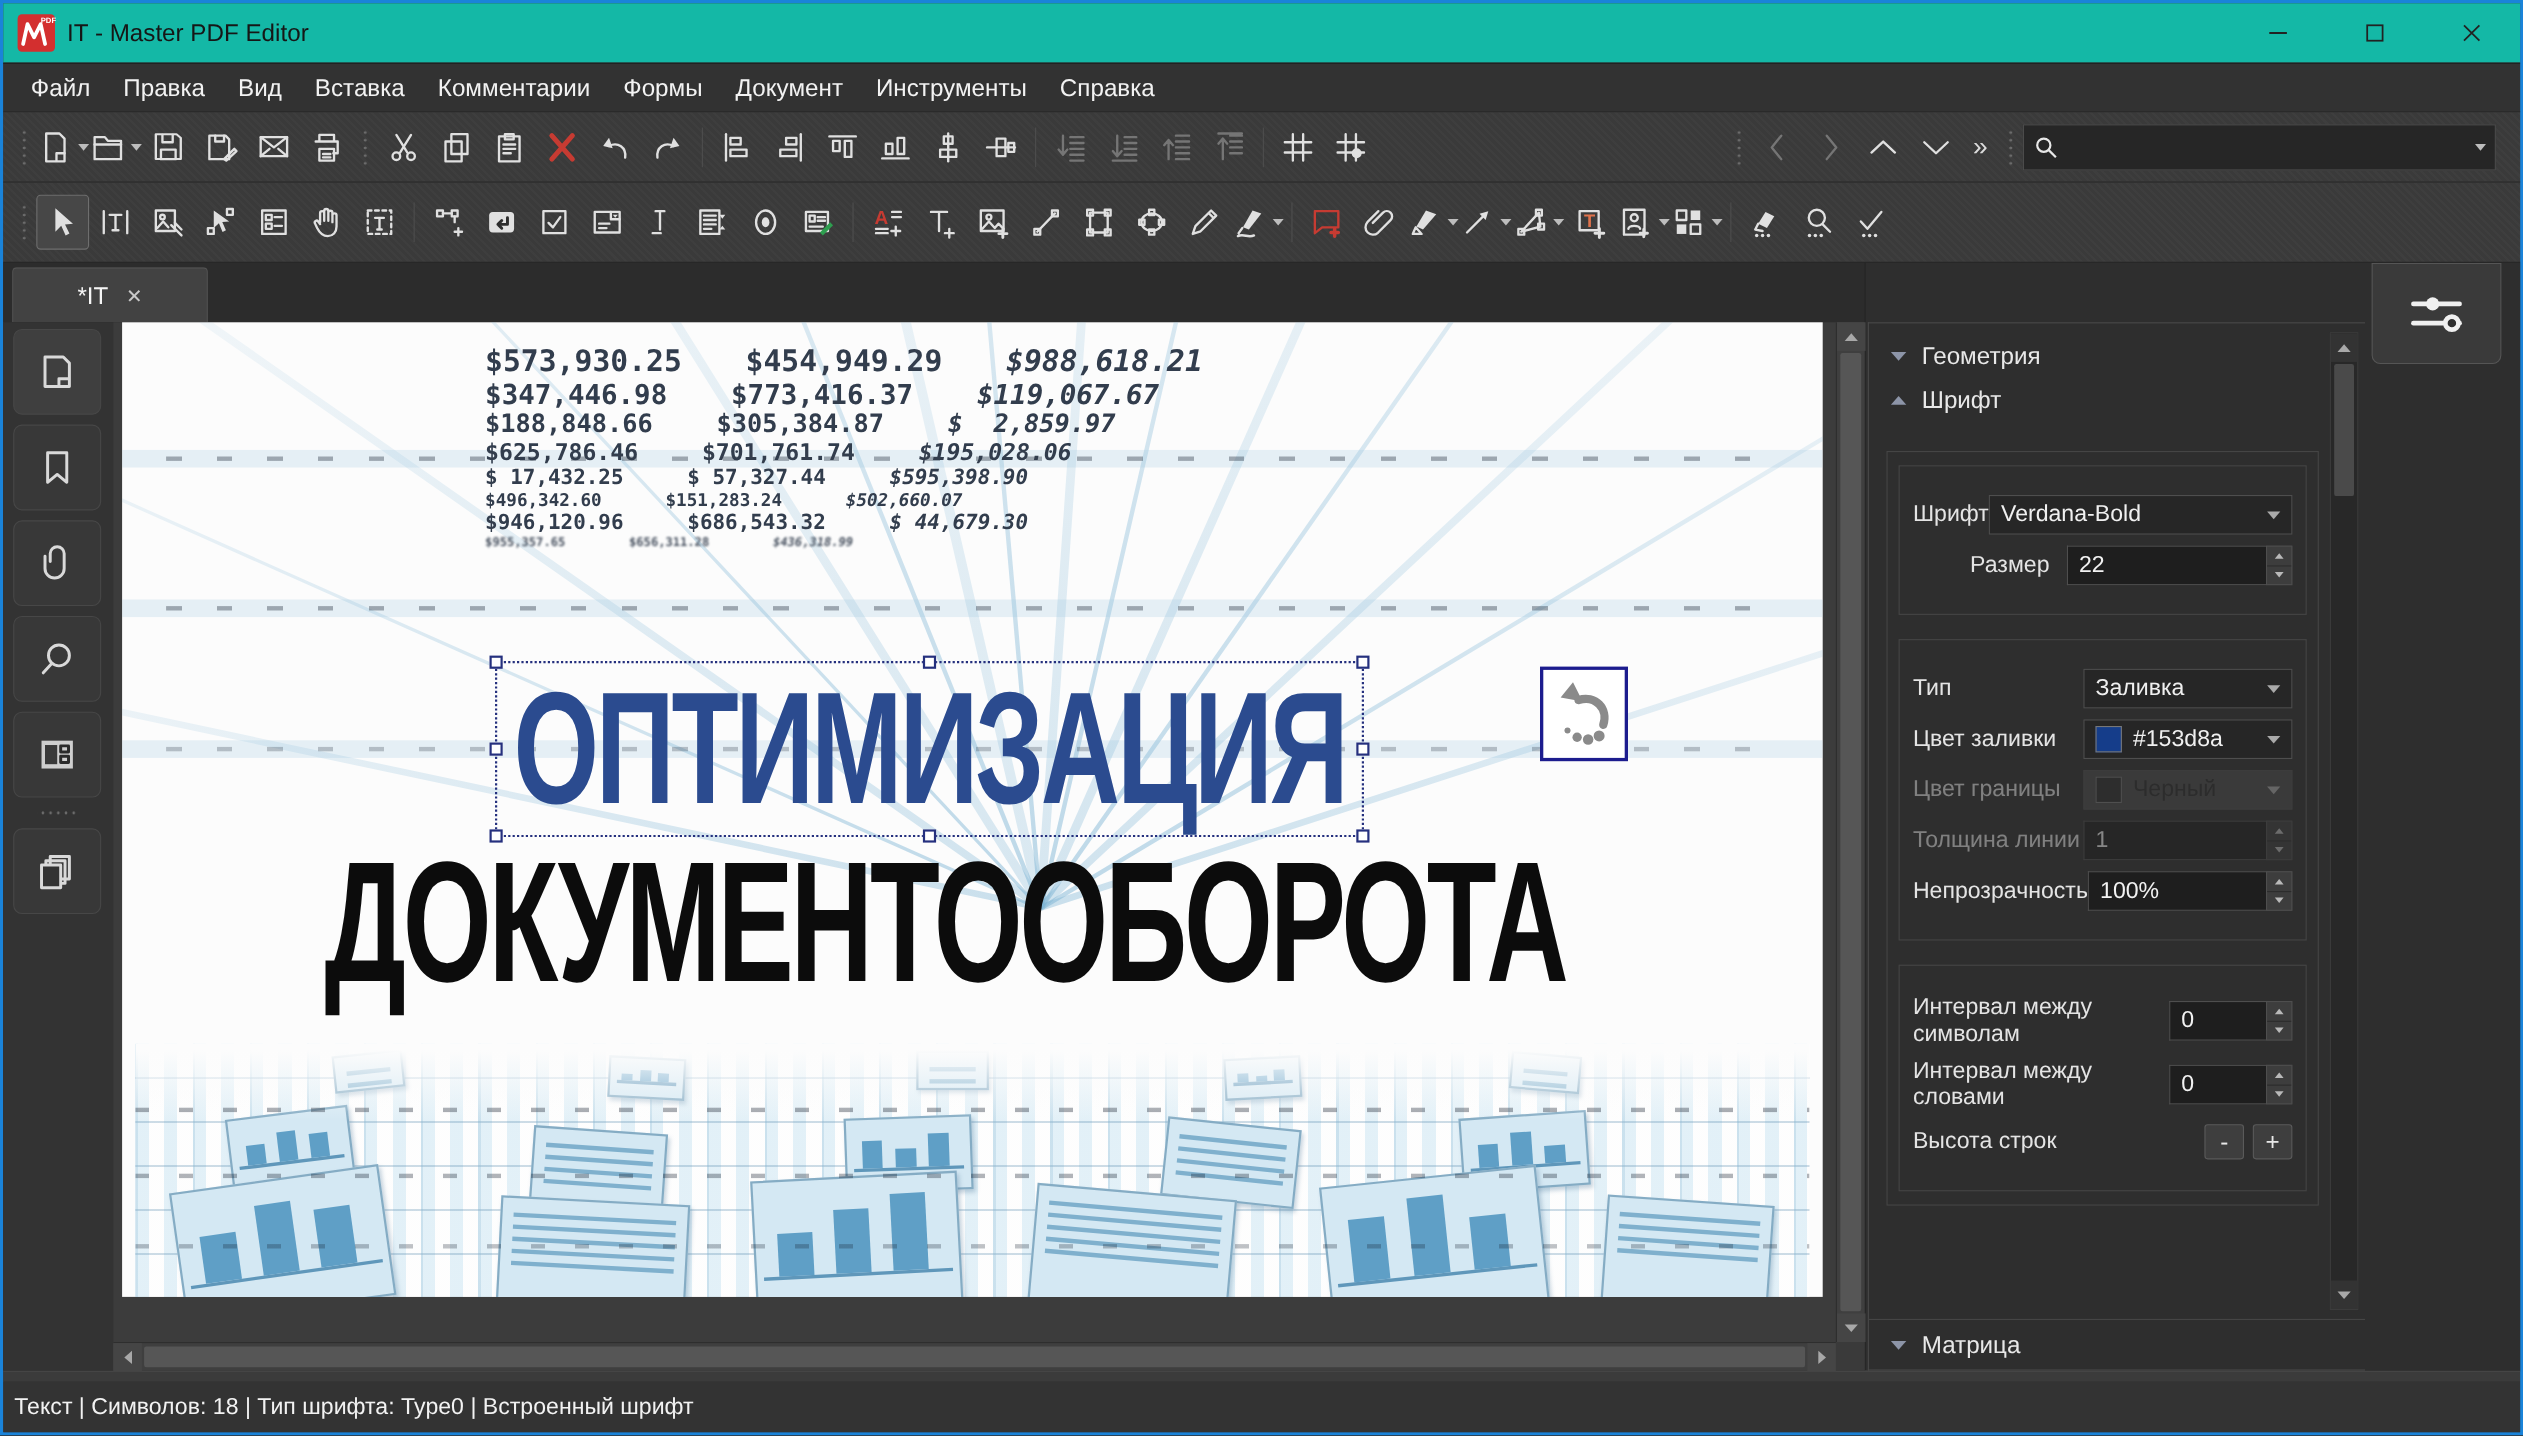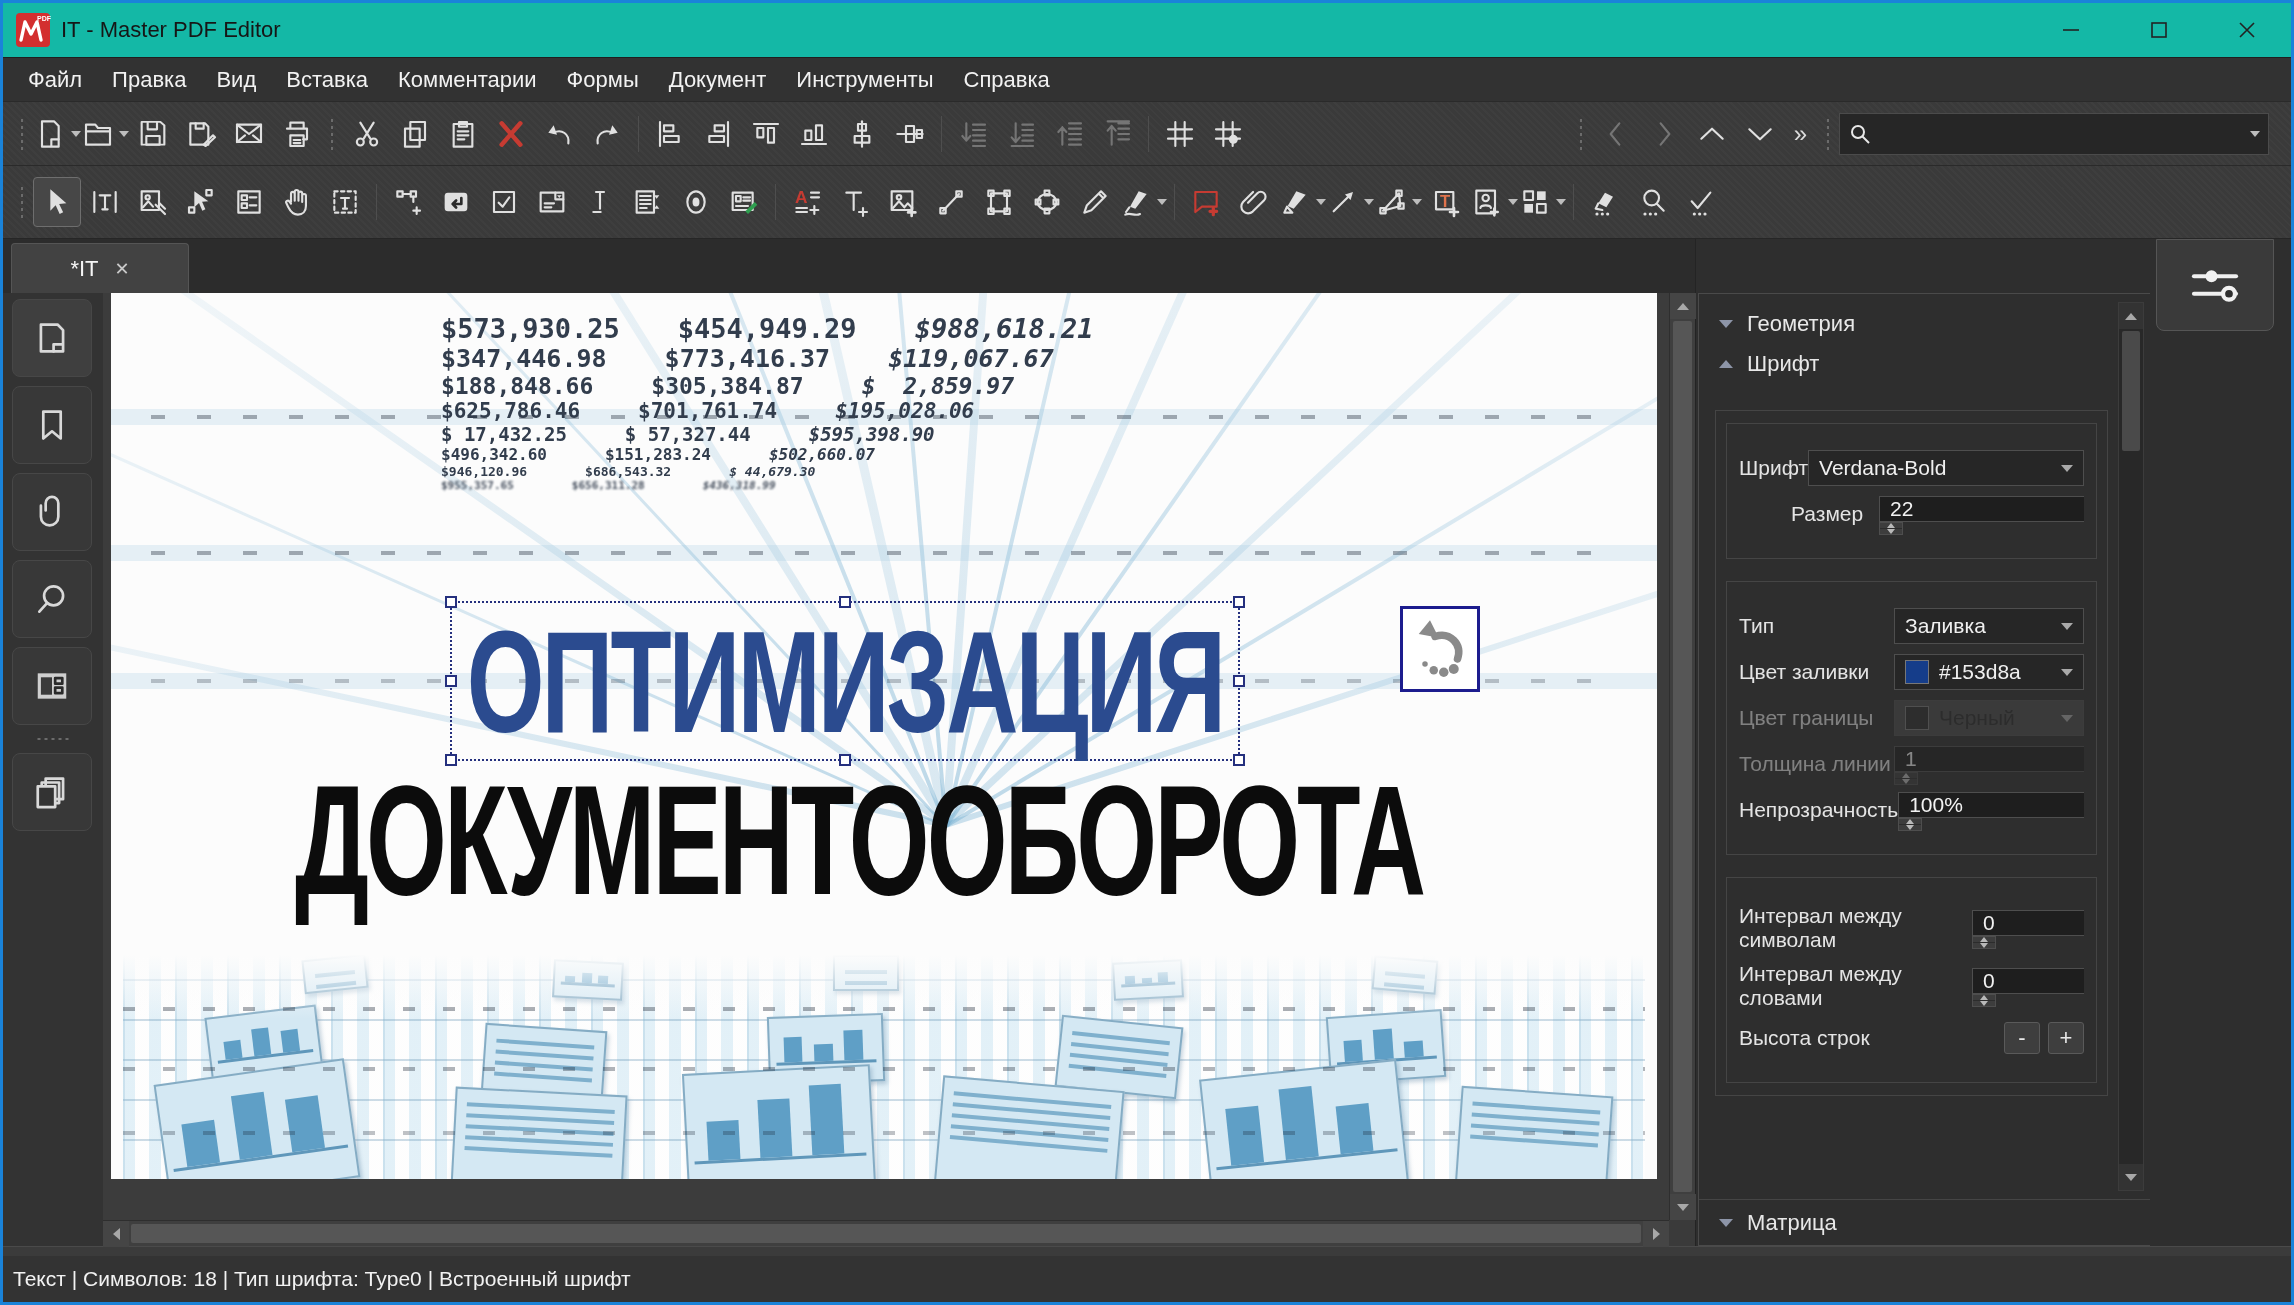--- a/index.html
+++ b/index.html
@@ -62,21 +62,21 @@
          background:linear-gradient(to right, rgba(125,180,212,.50), rgba(125,180,212,0) 85%); }
   .streak { position:absolute; height:4px; left:40px; right:40px; opacity:.65;
     background:repeating-linear-gradient(90deg, rgba(25,35,50,.55) 0 14px, transparent 14px 46px); }
   .streakglow { position:absolute; height:16px; left:0; right:0; background:rgba(150,195,225,.22); }
 
   
   .money { position:absolute; left:330px; top:20px; width:1010px; display:flex; flex-direction:column; align-items:flex-start; }
   .mrow { display:flex; justify-content:center; gap:58px; color:#323d4d; font-family:"DejaVu Sans Mono", monospace; font-weight:bold; white-space:pre; }
   .mrow .it { font-style:italic; }
   .mr0{font-size:27px;} .mr1{font-size:25px;} .mr2{font-size:23px;} .mr3{font-size:21px;}
-  .mr4{font-size:19px;} .mr5{font-size:16px;filter:blur(.4px);} .mr6{font-size:13px;filter:blur(.7px);} .mr7{font-size:11px;filter:blur(1px);opacity:.9;}
+  .mr4{font-size:19px;} .mr5{font-size:16px;filter:blur(.4px);} .mr6{font-size:19px;filter:blur(.7px);} .mr7{font-size:11px;filter:blur(1px);opacity:.9;}
 
   
   .sel { position:absolute; left:339px; top:308px; width:790px; height:160px; border:2px dotted #25307e; display:flex; align-items:center; justify-content:center; }
   .handle { position:absolute; width:12px; height:12px; background:#fff; border:2px solid #25307e; }
   .h-tl{left:-7px;top:-7px;} .h-tm{left:calc(50% - 6px);top:-7px;} .h-tr{right:-7px;top:-7px;}
   .h-ml{left:-7px;top:calc(50% - 6px);} .h-mr{right:-7px;top:calc(50% - 6px);}
   .h-bl{left:-7px;bottom:-7px;} .h-bm{left:calc(50% - 6px);bottom:-7px;} .h-br{right:-7px;bottom:-7px;}
   .bigtitle { font-weight:900; letter-spacing:-3px; font-family:"Liberation Sans",sans-serif; }
   .t1 { font-size:100px; color:#2b4b8f; transform:scaleY(1.45); white-space:nowrap; }
   .t2 { position:absolute; left:184px; top:458px; width:1110px; text-align:center; font-size:104px; color:#0c0c0c; transform:scaleY(1.5); transform-origin:center top; white-space:nowrap; }
@@ -127,21 +127,21 @@
   .outerbox { border:1px solid #454545; margin:26px 2px 0 2px; padding:12px 10px; }
   .group { border:1px solid #454545; padding:16px 12px; margin-bottom:22px; }
   .group:last-child { margin-bottom:0; }
   .prow { display:flex; align-items:center; margin:10px 0; min-height:36px; }
   .prow label { color:#e4e4e4; font-size:21px; flex:1; }
   .prow.indent label { padding-left:52px; }
   .combo { height:36px; background:#262626; border:1px solid #4e4e4e; display:flex; align-items:center; padding:0 10px; color:#f0f0f0; font-size:21px; }
   .combo .cspace { flex:1; }
   .combo .caret { width:0;height:0;border-left:6px solid transparent;border-right:6px solid transparent;border-top:7px solid #a9a9a9; }
   .swatch { width:24px; height:24px; border:1px solid #777; margin-right:10px; flex:0 0 auto; }
-  .spin { display:flex; height:36px;flex-direction:column; }
+  .spin { display:flex; height:36px; }
   .spinval { background:#1e1e1e; border:1px solid #4e4e4e; border-right:none; color:#f2f2f2; font-size:21px; display:flex; align-items:center; padding:0 10px; flex:1; }
   .spinbtns { width:24px; border:1px solid #4e4e4e; background:#3d3d3d; display:flex; flex-direction:column; }
   .spinbtns i { flex:1; display:flex; align-items:center; justify-content:center; }
   .spinbtns .u { border-bottom:1px solid #2c2c2c; }
   .spinbtns .tu { width:0;height:0;border-left:4px solid transparent;border-right:4px solid transparent;border-bottom:5px solid #b9b9b9; }
   .spinbtns .td { width:0;height:0;border-left:4px solid transparent;border-right:4px solid transparent;border-top:5px solid #b9b9b9; }
   .w300{width:300px;} .w205{width:205px;} .w190{width:190px;} .w112{width:112px;}
   .disabledrow { opacity:.45; }
   .disabledrow .combo { background:#4a4a4a; color:#2b2b2b; }
   .mmbtn { width:36px; height:32px; background:#3e3e3e; border:1px solid #5a5a5a; border-radius:3px; color:#e8e8e8; font-size:22px; display:flex; align-items:center; justify-content:center; margin-left:8px; }

